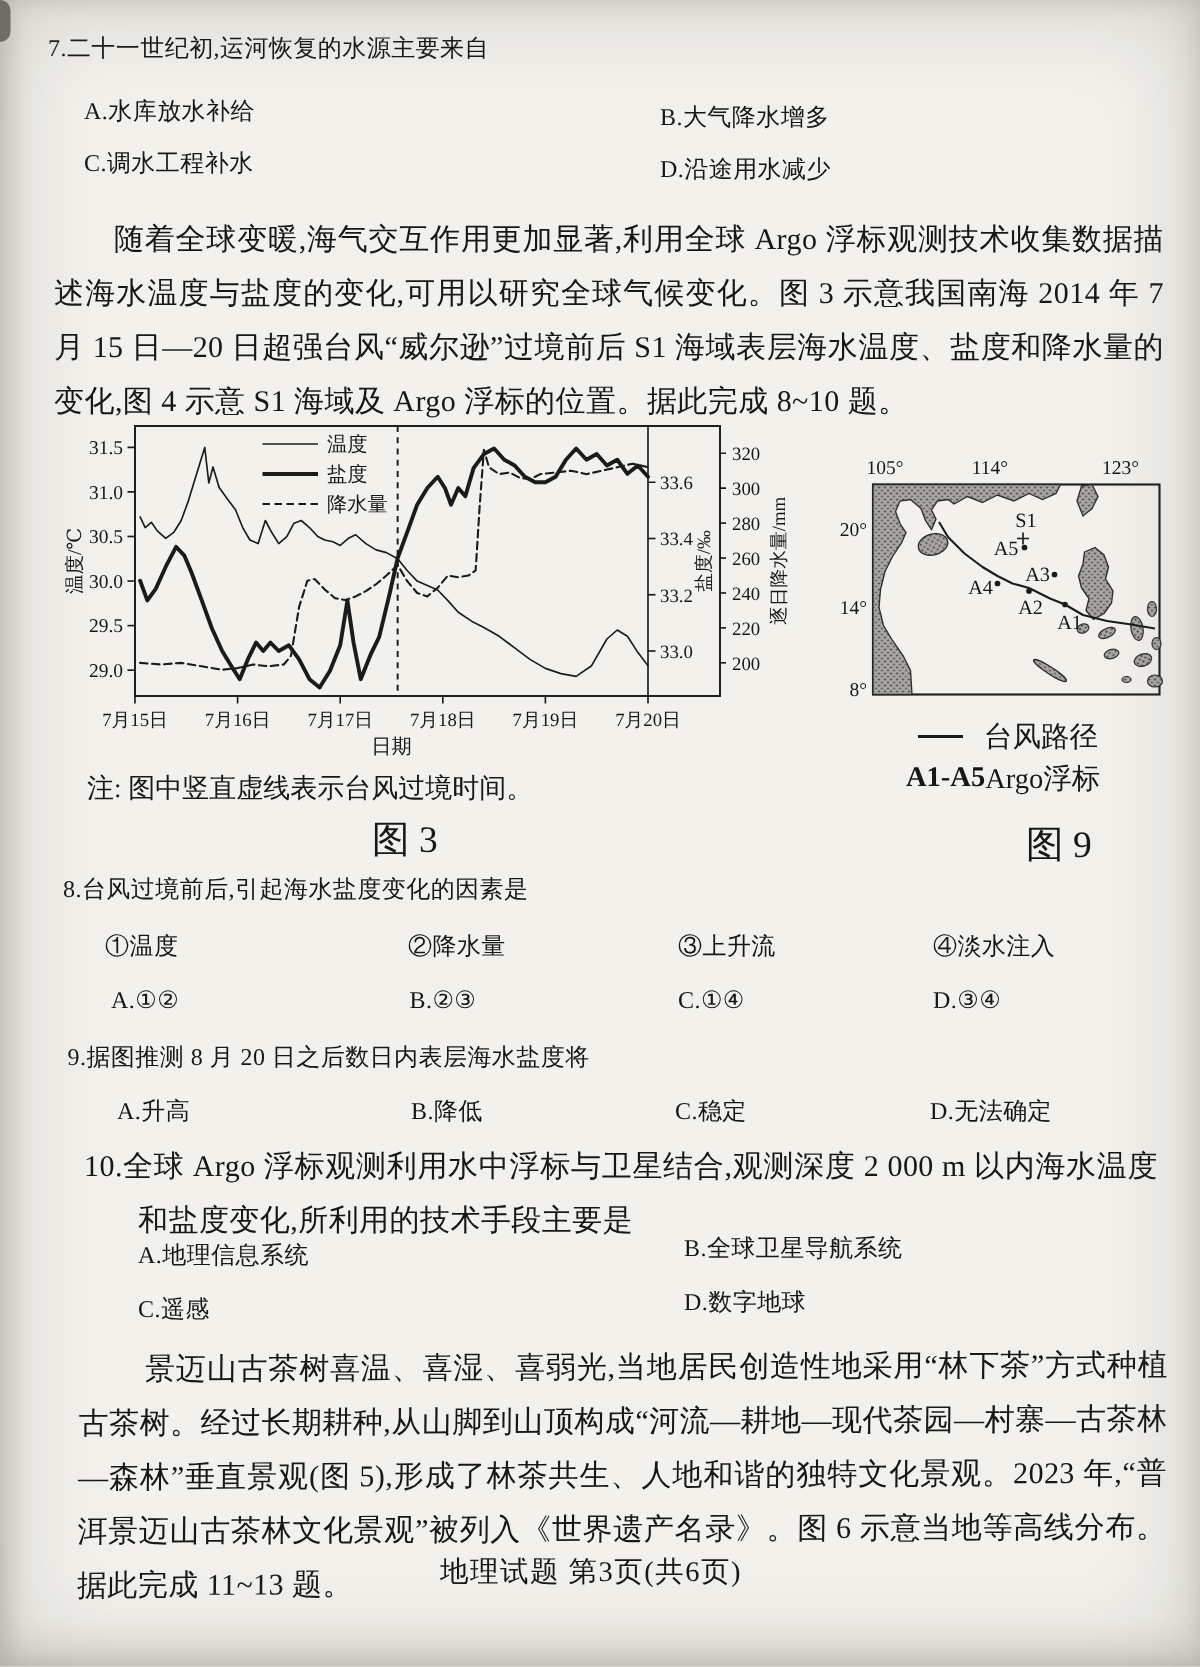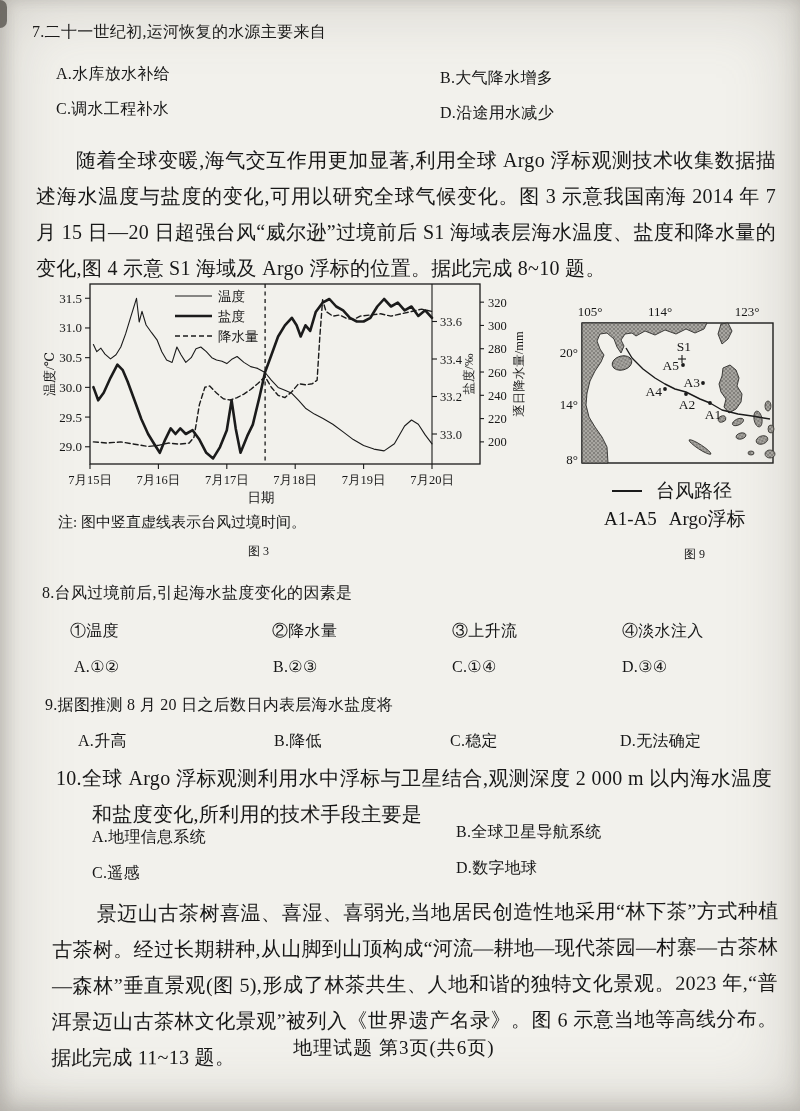--- a/index.html
+++ b/index.html
@@ -7,21 +7,21 @@
   body {
     position:relative;
     background:#f2f1ec;
     font-family:"Liberation Serif","DejaVu Serif",serif;
     color:#171717;
     overflow:hidden;
   }
   .abs { position:absolute; }
   .t   { font-size:16px; letter-spacing:.3px; white-space:nowrap; }
   .para{ font-size:20px; line-height:36px; text-align:justify; letter-spacing:.3px; }
-  .cap { font-size:12px; }
+  .cap { font-size:25px; }
   .edge-vignette{
     position:absolute; inset:0; pointer-events:none;
     box-shadow: inset 0 0 70px rgba(110,105,95,.28), inset 0 -10px 22px rgba(95,90,82,.18), inset 6px 0 14px rgba(95,90,82,.15);
   }
   .smudge{
     position:absolute; left:0; top:428; width:7px; height:28px;
     background:#413e3a; border-radius:0 7px 7px 0; opacity:.7;
   }
   svg text { font-family:"Liberation Serif","DejaVu Serif",serif; fill:#171717; }
   .leg-row{ position:absolute; display:flex; align-items:center; font-size:19px; }
@@ -97,21 +97,21 @@
     <text x="178" y="24.5" font-size="13.5">温度</text>
     <polyline points="53.4,68.6 56.8,75.7 60.9,72.2 65.0,78.1 70.5,82.9 76.0,78.7 80.8,71.0 85.6,57.9 91.0,40.1 96.5,22.3 99.2,46.0 102.0,35.3 106.1,49.0 111.6,56.7 117.0,63.8 121.8,75.7 126.6,84.0 132.1,86.4 136.9,71.0 141.0,78.7 145.8,86.4 151.2,81.7 156.0,72.8 160.8,71.0 166.3,75.7 171.8,81.7 176.5,84.0 182.0,85.2 186.8,87.6 192.3,82.9 197.1,80.5 203.9,86.4 210.7,90.6 217.6,92.4 225.1,96.5 231.3,104.2 238.1,111.4 244.9,114.3 251.8,117.3 258.6,124.4 265.5,132.2 274.4,138.1 282.6,142.3 292.8,148.2 303.1,155.9 313.3,163.6 323.6,169.6 333.9,173.1 344.1,174.9 354.4,167.8 364.6,150.0 371.5,144.0 378.3,148.2 385.2,158.9 392.0,167.8" fill="none" stroke="#1b1b1b" stroke-width="1.1" stroke-linejoin="round" stroke-linecap="round"></polyline>
     <line x1="135" y1="40" x2="172" y2="40" stroke="#1b1b1b" stroke-width="2.6"></line>
     <text x="178" y="44.5" font-size="13.5">盐度</text>
     <polyline points="53.4,111.1 58.2,124.3 63.7,116.8 70.5,101.8 77.4,88.6 82.8,94.2 87.6,105.5 94.5,124.3 101.3,143.0 108.1,158.0 115.0,169.3 119.8,176.8 125.2,163.6 130.7,152.4 135.5,158.0 140.3,152.4 145.8,158.0 152.6,154.2 159.4,163.6 166.3,176.8 173.1,182.4 180.0,171.1 186.8,154.2 191.6,124.3 195.7,152.4 200.5,176.8 207.3,159.9 212.8,148.6 219.6,120.5 225.1,96.1 231.3,79.2 238.1,60.5 244.9,49.3 251.8,41.8 256.6,49.3 260.7,60.5 265.5,49.3 270.2,54.9 275.7,36.1 282.6,26.7 289.4,23.0 296.2,30.5 303.1,34.3 309.9,41.8 316.8,45.5 323.6,45.5 330.4,41.8 337.3,30.5 344.1,23.0 351.0,30.5 357.8,26.7 364.6,34.3 371.5,30.5 378.3,39.9 385.2,34.3 392.0,41.8" fill="none" stroke="#1b1b1b" stroke-width="2.6" stroke-linejoin="round" stroke-linecap="round"></polyline>
     <line x1="135" y1="60" x2="172" y2="60" stroke="#1b1b1b" stroke-width="1.4" stroke-dasharray="5 3"></line>
     <text x="178" y="64.5" font-size="13.5">降水量</text>
     <polyline points="53.4,165.9 67.1,167.0 80.8,165.9 94.5,168.2 108.1,170.5 118.4,169.4 128.7,167.0 138.9,168.2 149.2,167.0 154.0,161.2 159.4,128.6 164.9,111.2 169.7,110.0 176.5,117.0 183.4,122.8 190.2,124.0 197.1,121.6 203.9,118.1 210.7,113.5 217.6,107.7 225.1,100.7 231.3,111.2 238.1,119.3 244.9,121.6 251.8,115.8 258.6,107.7 265.5,108.8 272.3,107.7 277.1,104.2 279.8,61.1 282.6,23.8 286.0,35.5 292.8,40.1 299.7,39.0 306.5,42.5 313.3,43.6 320.2,40.1 330.4,39.0 340.7,37.8 351.0,40.1 361.2,37.8 371.5,35.5 381.7,33.1 392.0,35.5" fill="none" stroke="#1b1b1b" stroke-width="1.4" stroke-linejoin="round" stroke-linecap="round" stroke-dasharray="5 3"></polyline>
   </svg>
 
-<div class="abs" style="left:58px; top:513px; font-size:15px;">注: 图中竖直虚线表示台风过境时间。</div>
+<div class="abs" style="left:58px; top:513px; font-size:18px;">注: 图中竖直虚线表示台风过境时间。</div>
 <div class="abs cap" style="left:248px; top:543px;">图 3</div>
 
 <svg class="abs" style="left:537px; top:288px;" width="245" height="185" viewBox="0 0 245 185">
   <defs>
     <pattern id="stip" width="4" height="4" patternUnits="userSpaceOnUse">
       <rect width="4" height="4" fill="#a9a7a2"></rect>
       <circle cx="1" cy="1" r="0.7" fill="#3c3b38"></circle>
       <circle cx="3" cy="3" r="0.7" fill="#55534e"></circle>
     </pattern>
   </defs>
@@ -168,21 +168,21 @@
   <text x="125" y="108" font-size="13.5" text-anchor="end">A4</text>
   <text x="150" y="121" font-size="13.5" text-anchor="middle">A2</text>
   <text x="176" y="131" font-size="13.5" text-anchor="middle">A1</text>
 </svg>
 
 <div class="leg-row" style="left:612px; top:478px;">
   <span class="leg-dash"></span>
   <span>台风路径</span>
 </div>
 <div class="leg-row" style="left:604px; top:506px;">
-  <span style="margin-right:12px;">A1-A5</span>
+  <span style="font-weight:bold;">A1-A5</span>
   <span>Argo浮标</span>
 </div>
 <div class="abs cap" style="left:684px; top:546px;">图 9</div>
 
 <div class="abs t" style="left:42px; top:583px;">8.台风过境前后,引起海水盐度变化的因素是</div>
 <div class="abs t" style="left:70px;  top:621px;">①温度</div>
 <div class="abs t" style="left:272px; top:621px;">②降水量</div>
 <div class="abs t" style="left:452px; top:621px;">③上升流</div>
 <div class="abs t" style="left:622px; top:621px;">④淡水注入</div>
 <div class="abs t" style="left:74px;  top:657px;">A.①②</div>

